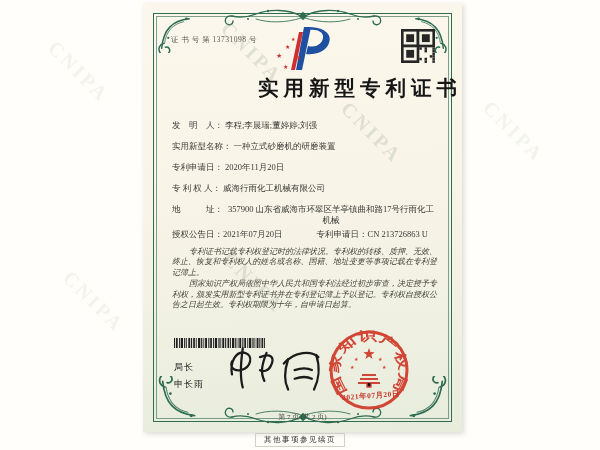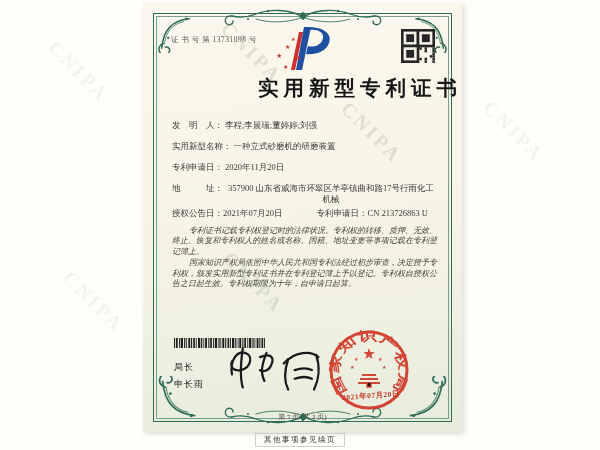--- a/index.html
+++ b/index.html
@@ -195,20 +195,24 @@
           <span class="lbl">发　明　人：</span>
           <span class="val">李程;李晨瑞;董婷婷;刘强</span>
         </div>
       <div class="field">
           <span class="lbl">实用新型名称：</span>
           <span class="val">一种立式砂磨机的研磨装置</span>
         </div>
       <div class="field">
           <span class="lbl">专利申请日：</span>
           <span class="val">2020年11月20日</span>
+        </div>
+      <div class="field">
+          <span class="lbl">专 利 权 人：</span>
+          <span class="val">威海行雨化工机械有限公司</span>
         </div>
       <div class="field addr">
           <span class="lbl">地　　　址：</span>
           <span class="val">357900 山东省威海市环翠区羊亭镇曲和路17号行雨化工机械</span>
         </div>
       <div class="grant">
         <span>授权公告日：</span>
           <span>2021年07月20日</span>
         <span class="pair2">专利申请日：</span>
           <span>CN 213726863 U</span>

